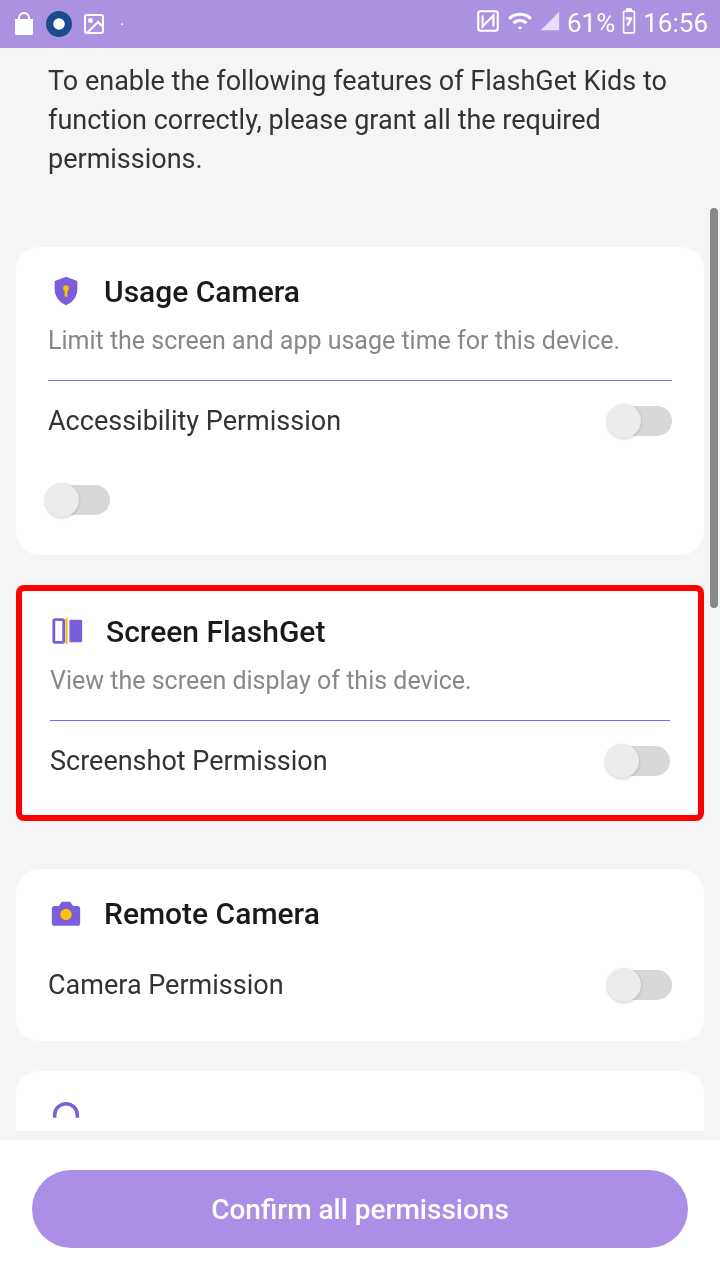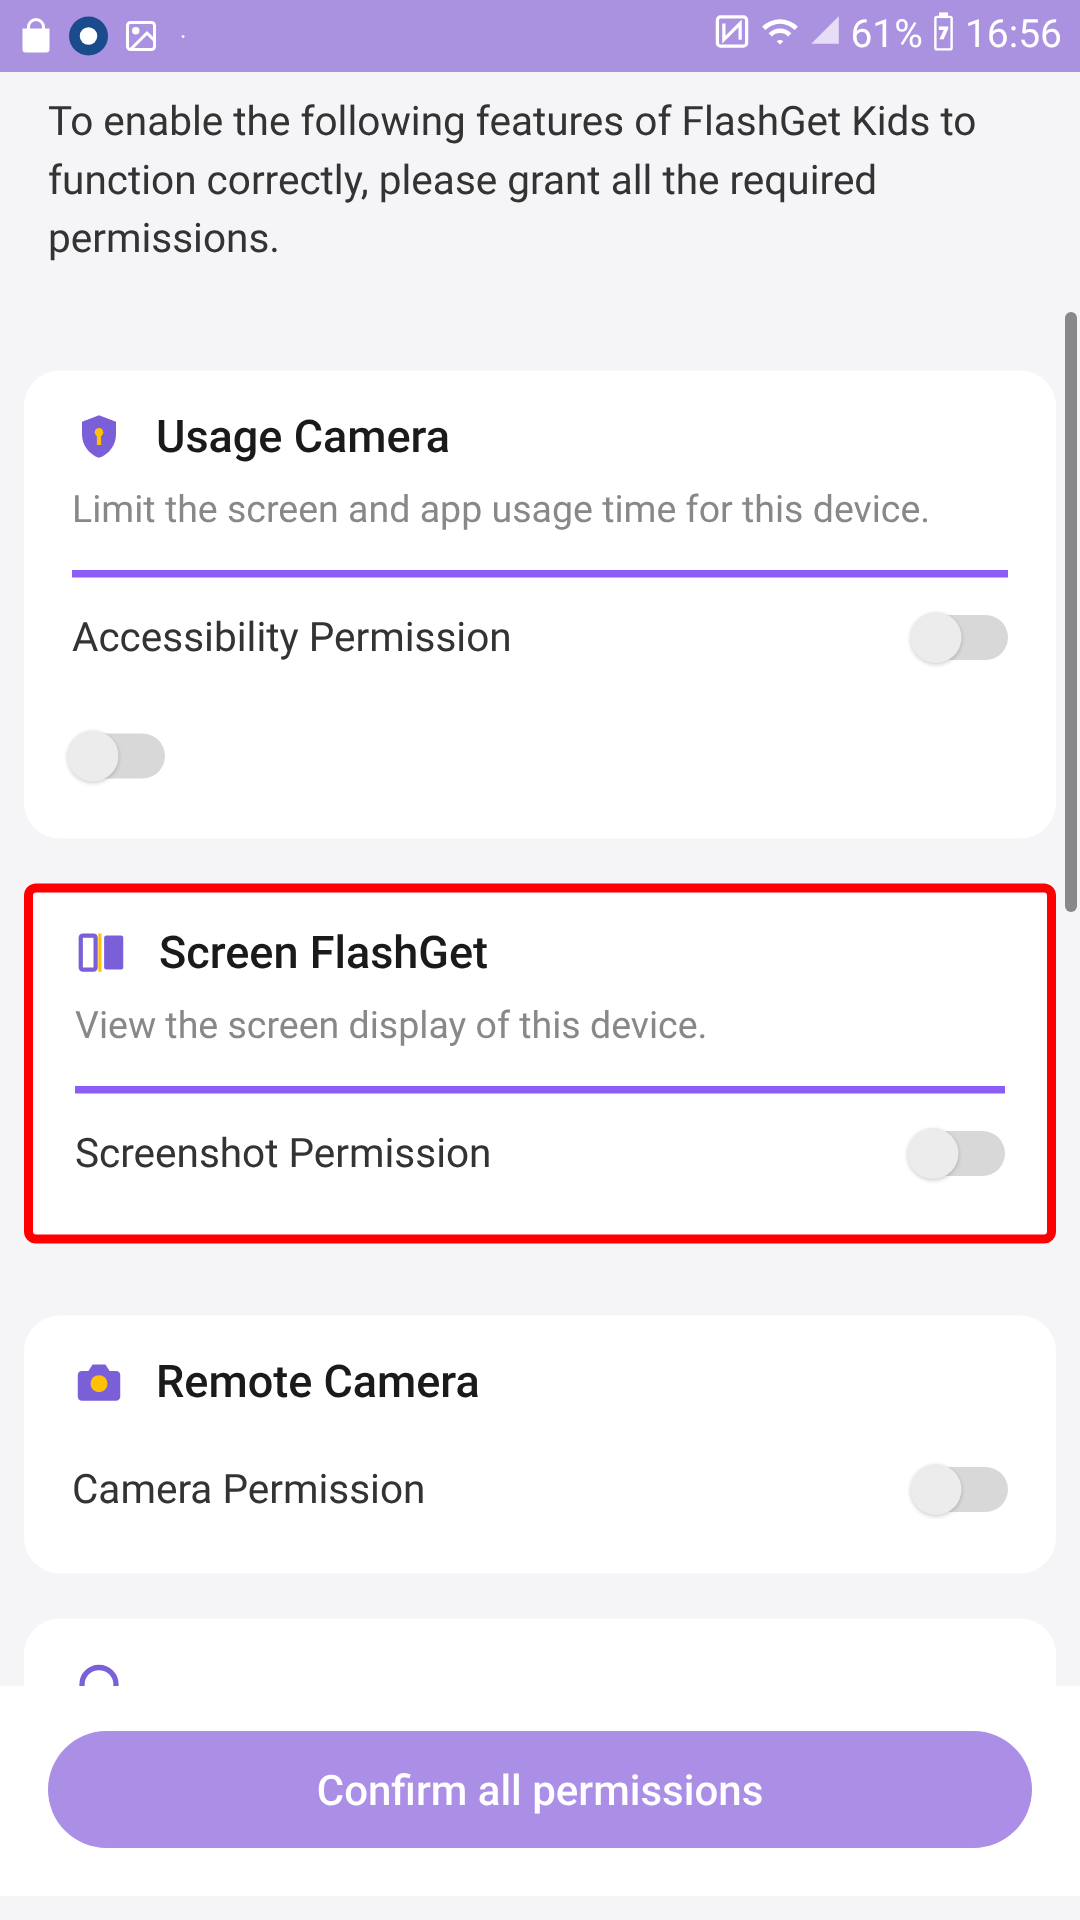--- a/index.html
+++ b/index.html
@@ -37,21 +37,21 @@
       font-weight: 400;
     }
     .status-icon {
       width: 24px;
       height: 24px;
       display: flex;
       align-items: center;
       justify-content: center;
     }
     .intro-text {
-      padding: 14px 32px 20px 32px;
+      padding: 14px 32px 20px 48px;
       font-size: 27px;
       line-height: 1.45;
       color: #333;
     }
     .content {
       padding: 0 16px;
     }
     .card {
       background: white;
       border-radius: 24px;
@@ -80,21 +80,21 @@
     .card-title {
       font-size: 30px;
       font-weight: 500;
       color: #1a1a1a;
     }
     .card-desc {
       font-size: 25px;
       color: #888;
       line-height: 1.4;
       padding-bottom: 22px;
-      border-bottom: 5px solid #8b5cf6;
+      border-bottom: 1px solid #8b5cf6;
     }
     .perm-row {
       display: flex;
       align-items: center;
       justify-content: space-between;
       padding: 24px 0;
     }
     .perm-row + .perm-row {
       border-top: none;
     }
@@ -115,21 +115,21 @@
       width: 34px;
       height: 34px;
       background: #ececec;
       border-radius: 50%;
       left: -3px;
       top: -2px;
       box-shadow: 0 1px 3px rgba(0,0,0,0.2);
     }
     .bottom-bar {
       position: absolute;
-      bottom: 16px;
+      bottom: 0;
       left: 0;
       right: 0;
       background: white;
       padding: 30px 32px 32px 32px;
     }
     .confirm-btn {
       width: 100%;
       height: 78px;
       background: #ab8fe6;
       border: none;

